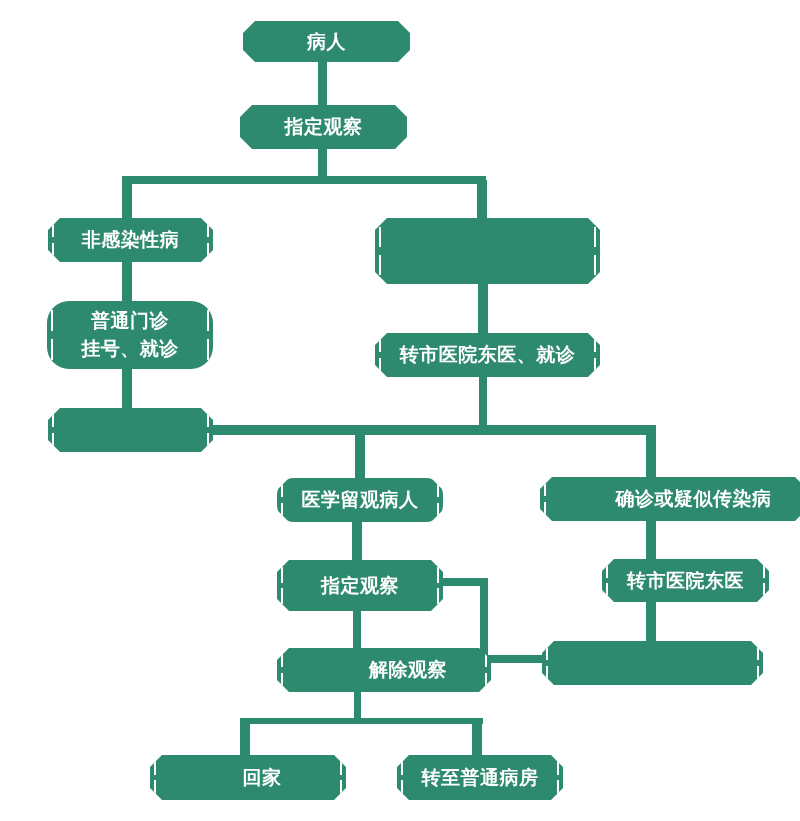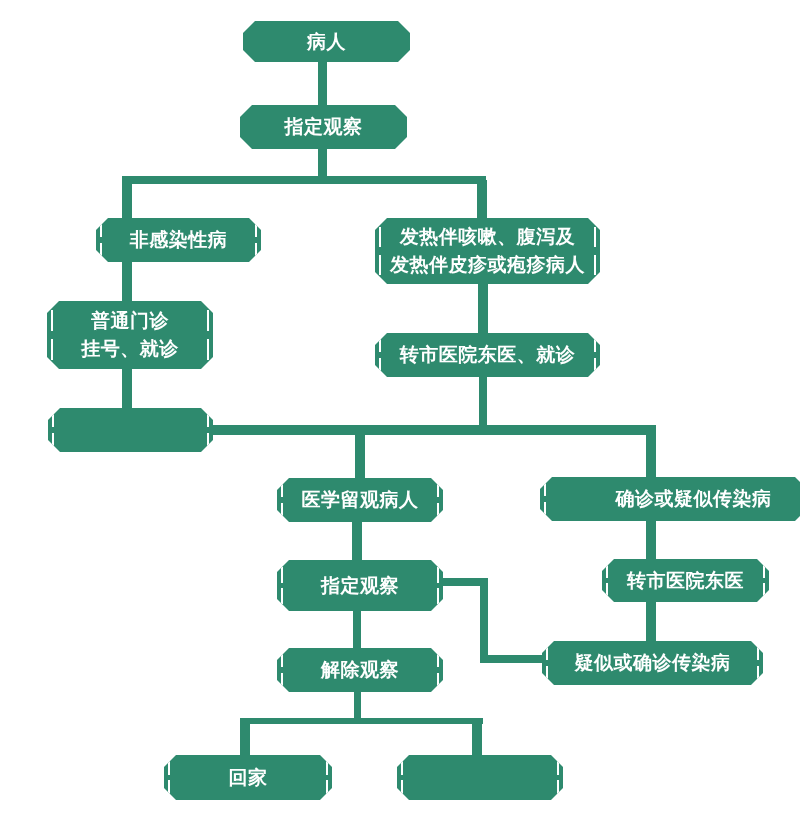--- a/index.html
+++ b/index.html
@@ -79,52 +79,50 @@
   <div class="node plain" style="left:243px;top:21px;width:167px;height:41px;">
 
     <span class="label">病人</span>
   </div>
 
   <div class="node plain" style="left:240px;top:105px;width:167px;height:44px;">
 
     <span class="label">指定观察</span>
   </div>
 
-  <div class="node" style="left:48px;top:218px;width:165px;height:44px;margin-left:48px;">
+  <div class="node" style="left:48px;top:218px;width:165px;height:44px;">
     <span class="slit sl"></span>
       <span class="slit sr"></span>
     <span class="label">非感染性病</span>
   </div>
 
-  <div class="node" style="left:47px;top:301px;width:166px;height:68px;">
+  <div class="node" style="left:47px;top:301px;width:166px;height:68px;border-radius:22px;">
     <span class="slit sl"></span>
       <span class="slit sr"></span>
     <span class="label">普通门诊
 挂号、就诊</span>
   </div>
 
   <div class="node" style="left:48px;top:408px;width:165px;height:44px;">
     <span class="slit sl"></span>
       <span class="slit sr"></span>
   </div>
 
   <div class="node" style="left:375px;top:218px;width:225px;height:66px;">
     <span class="slit sl"></span>
       <span class="slit sr"></span>
-    <span class="label">发热伴咳嗽、腹泻及
-发热伴皮疹或疱疹病人</span>
   </div>
 
   <div class="node" style="left:375px;top:333px;width:225px;height:44px;">
     <span class="slit sl"></span>
       <span class="slit sr"></span>
     <span class="label">转市医院东医、就诊</span>
   </div>
 
-  <div class="node" style="left:277px;top:478px;width:166px;height:44px;">
+  <div class="node" style="left:277px;top:478px;width:166px;height:44px;border-radius:17px;">
     <span class="slit sl"></span>
       <span class="slit sr"></span>
     <span class="label">医学留观病人</span>
   </div>
 
   <div class="node" style="left:277px;top:560px;width:166px;height:51px;">
     <span class="slit sl"></span>
       <span class="slit sr"></span>
     <span class="label">指定观察</span>
   </div>
@@ -134,36 +132,36 @@
       <span class="slit sr"></span>
     <span class="label">确诊或疑似传染病</span>
   </div>
 
   <div class="node" style="left:602px;top:559px;width:167px;height:43px;">
     <span class="slit sl"></span>
       <span class="slit sr"></span>
     <span class="label">转市医院东医</span>
   </div>
 
-  <div class="node" style="left:277px;top:648px;width:166px;height:44px;">
+  <div class="node" style="left:277px;top:648px;width:166px;height:44px;padding-left:48px;">
     <span class="slit sl"></span>
       <span class="slit sr"></span>
     <span class="label">解除观察</span>
   </div>
 
   <div class="node" style="left:542px;top:641px;width:221px;height:44px;">
     <span class="slit sl"></span>
       <span class="slit sr"></span>
-    <span class="label">疑似或确诊传染病</span>
   </div>
 
-  <div class="node" style="left:164px;top:755px;width:168px;height:45px;">
+  <div class="node" style="left:150px;top:755px;width:168px;height:45px;padding-left:28px;">
     <span class="slit sl"></span>
       <span class="slit sr"></span>
     <span class="label">回家</span>
   </div>
 
   <div class="node" style="left:397px;top:755px;width:166px;height:45px;">
     <span class="slit sl"></span>
       <span class="slit sr"></span>
+    <span class="label">转至普通病房</span>
   </div>
 
 </div>
 
 </body></html>

